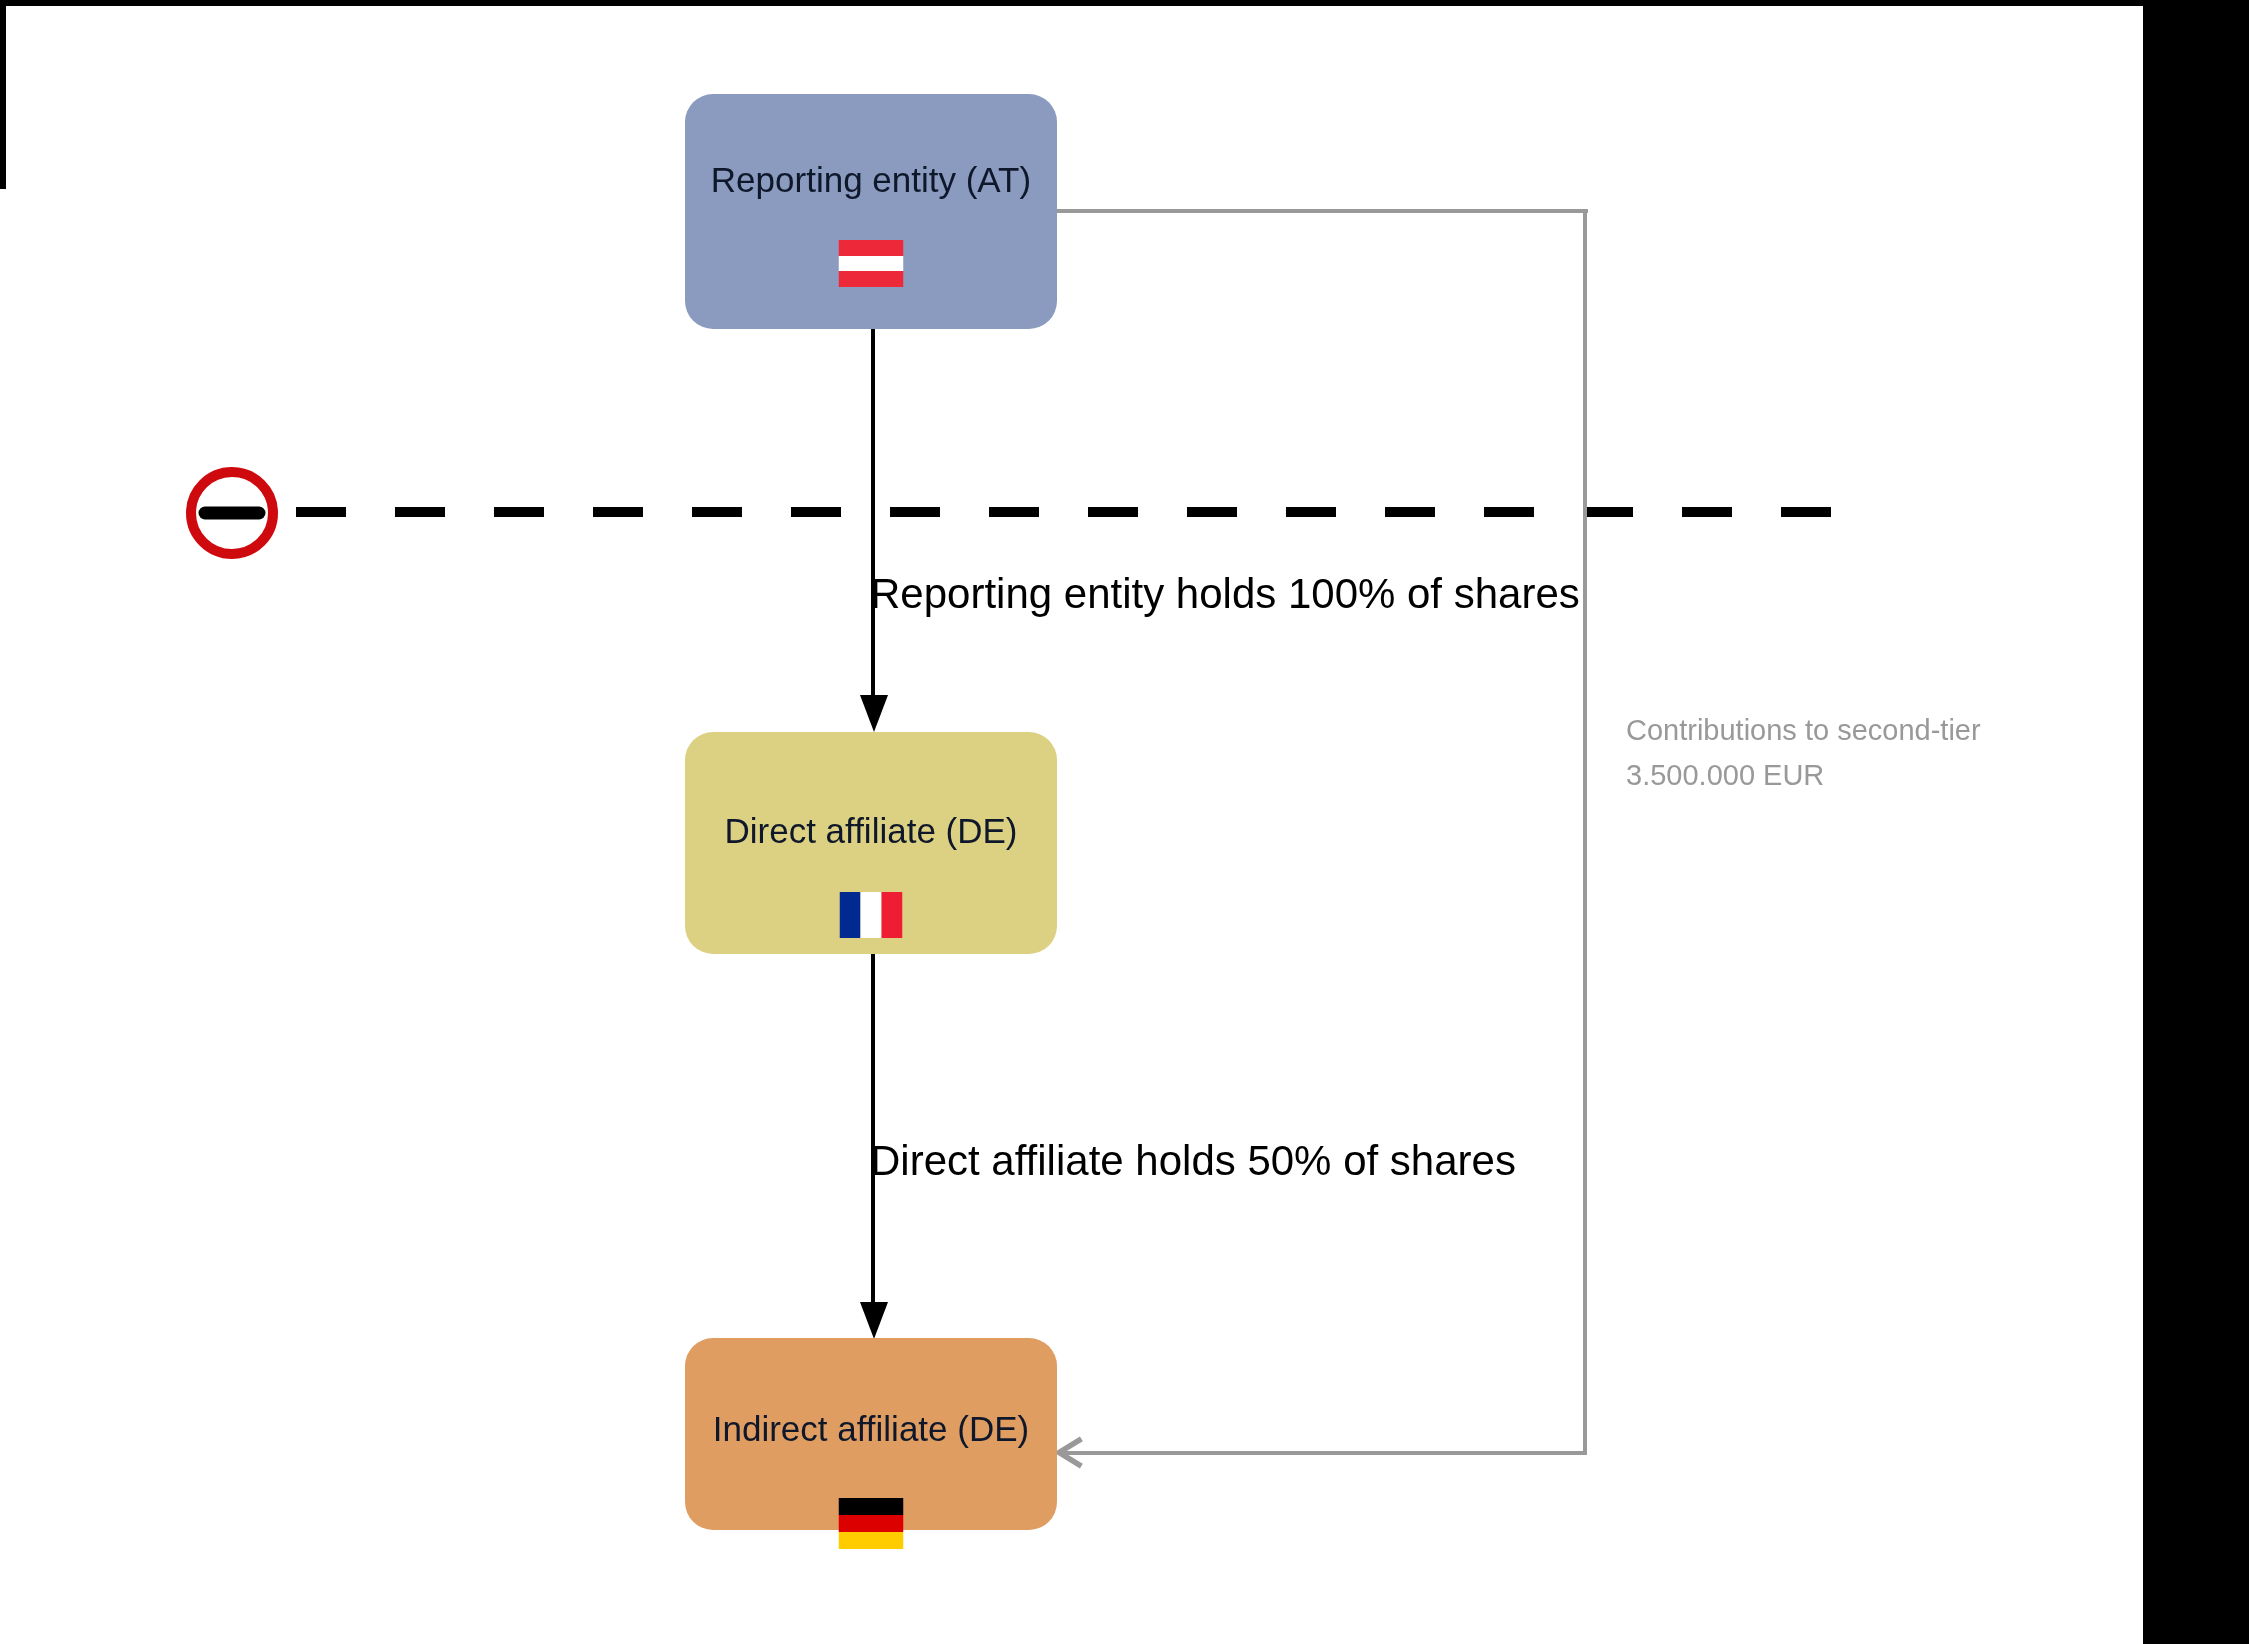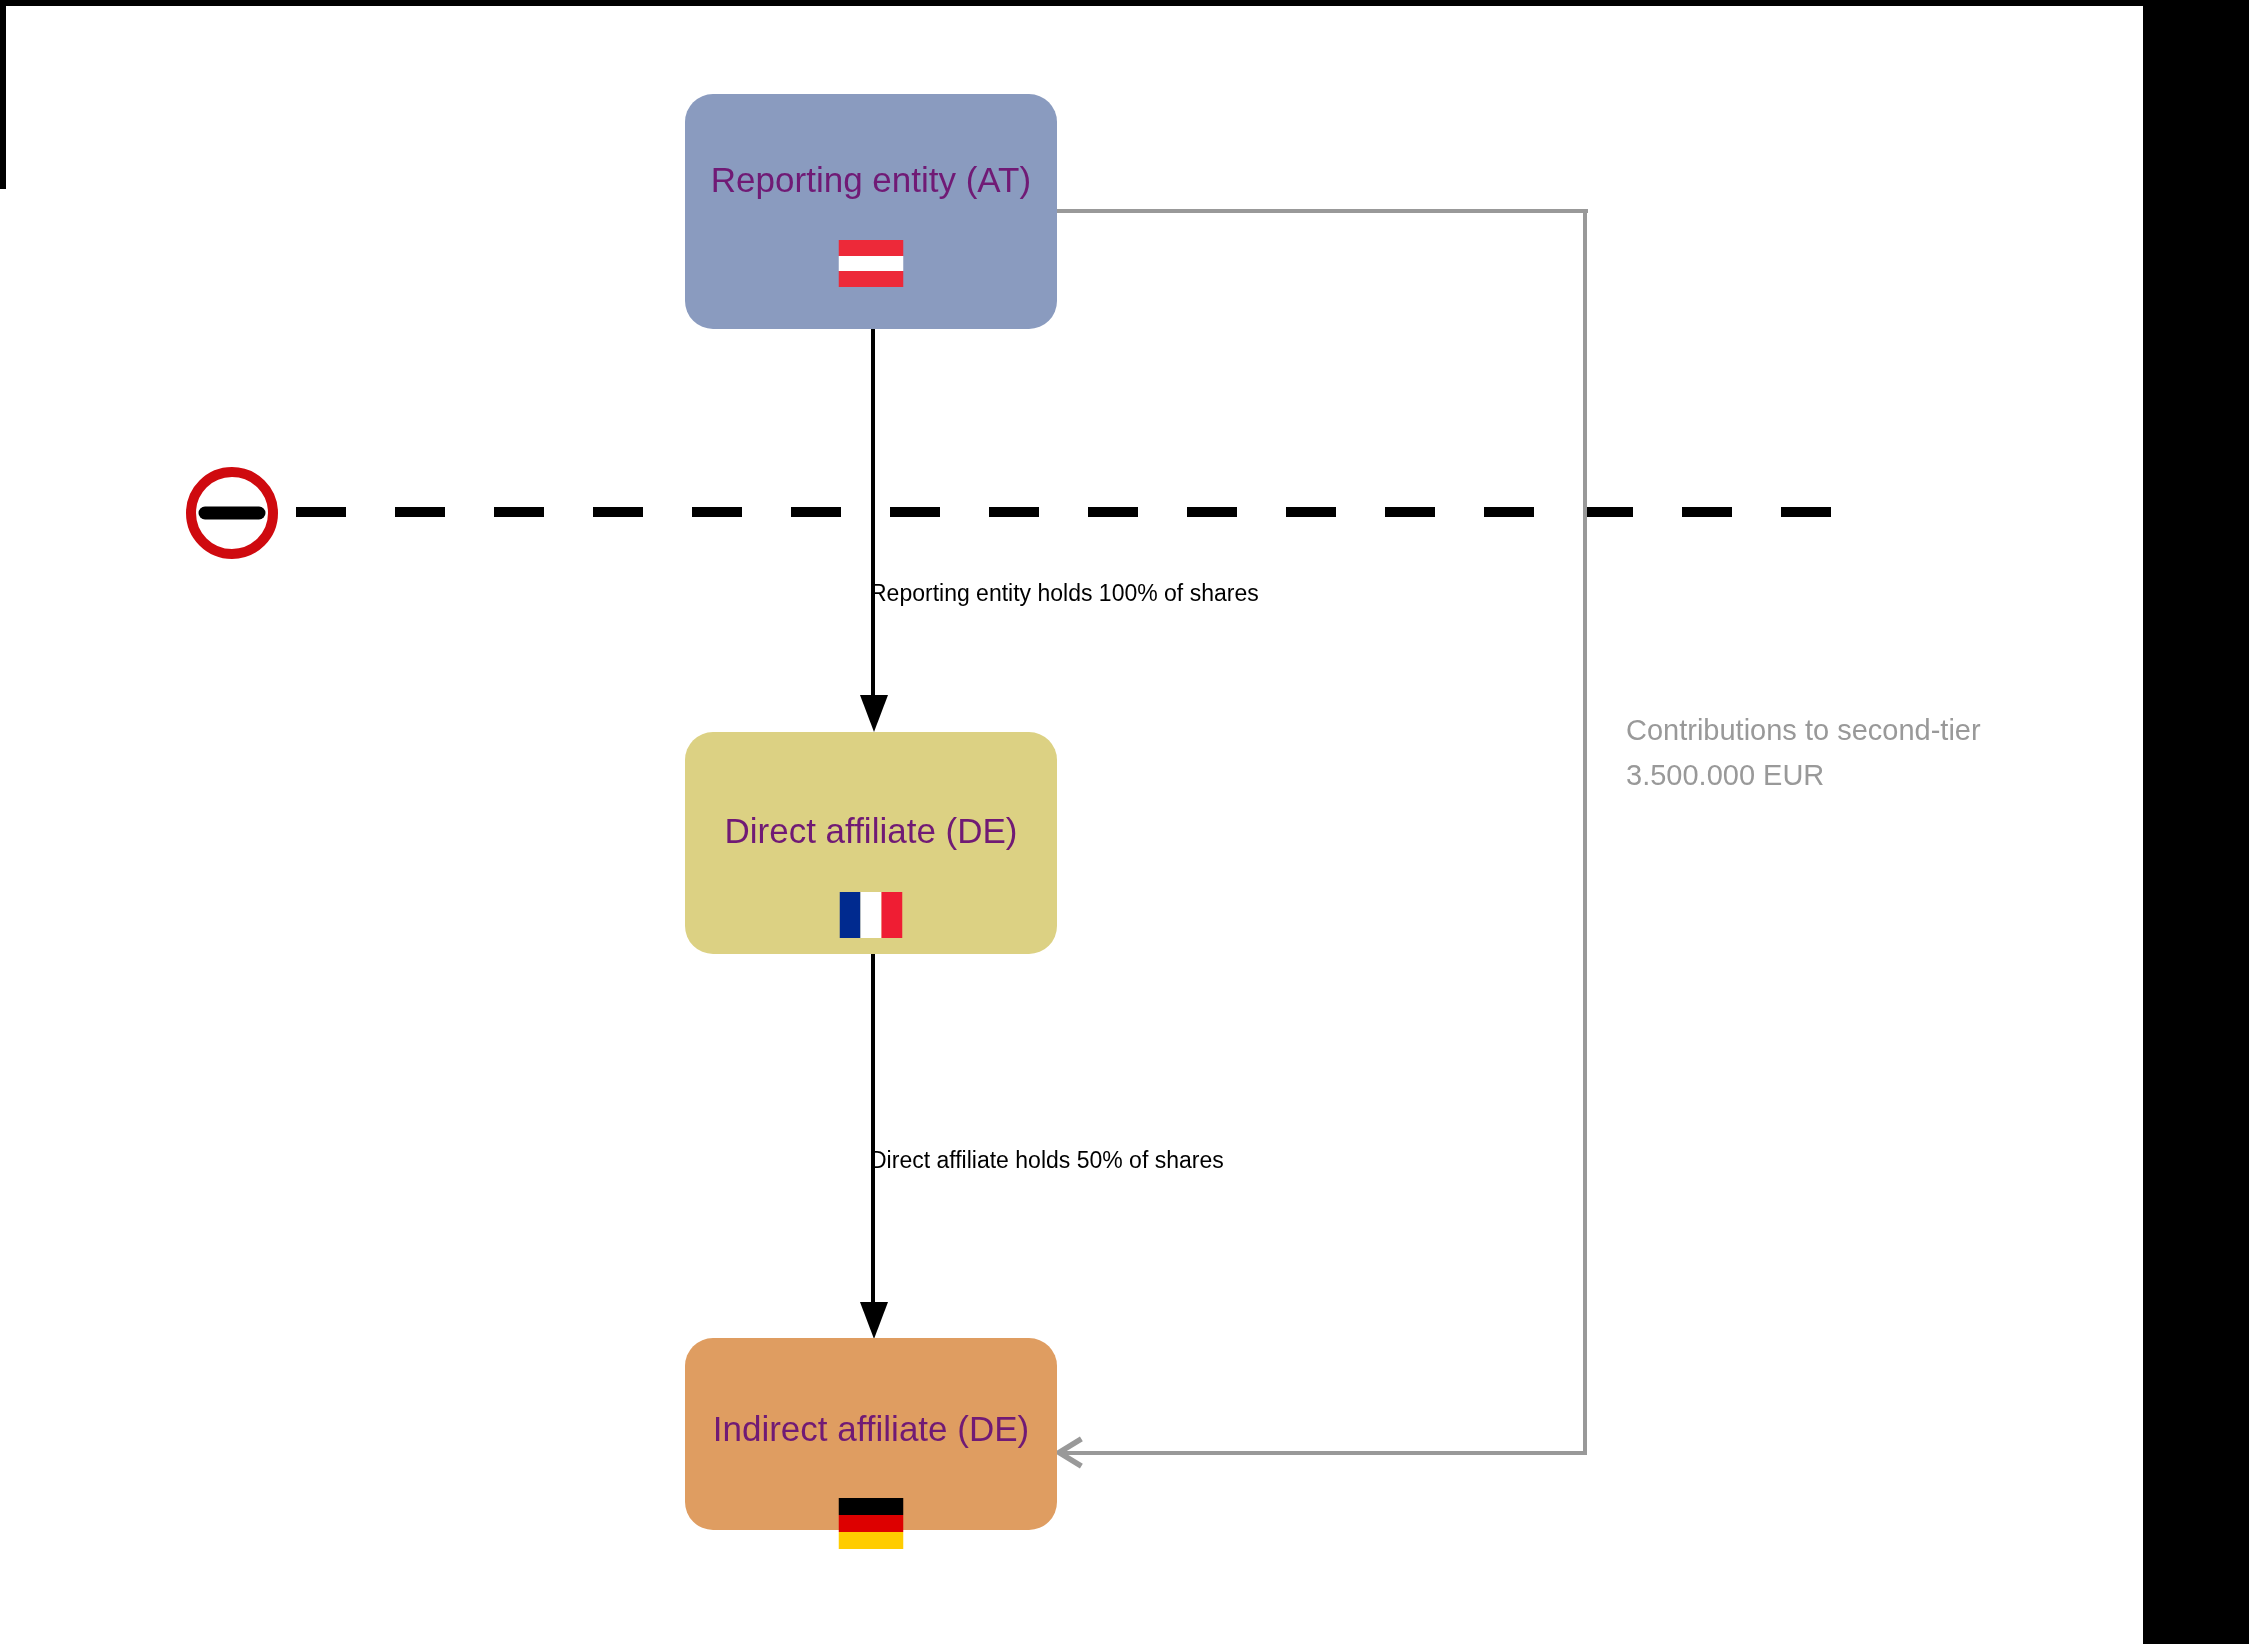--- a/index.html
+++ b/index.html
@@ -15,21 +15,21 @@
   .frame-left{position:absolute;left:0;top:0;width:5.6px;height:189px;background:#000;}
   .frame-right{position:absolute;left:2143px;top:0;width:107px;height:1645px;background:#000;}
 
   
   .node{position:absolute;width:372px;border-radius:28px;}
   .node-reporting{left:685px;top:94px;height:235px;background:#8a9bbf;}
   .node-direct{left:685px;top:732px;height:222px;background:#dcd183;}
   .node-indirect{left:685px;top:1338px;height:192px;background:#df9d61;}
   .node-label{
     position:absolute;left:0;width:100%;
-    text-align:center;color:#701a75;
+    text-align:center;color:#0f172a;
     font-size:35px;line-height:41px;white-space:nowrap;
   }
   .node-reporting .node-label{top:65px;}
   .node-direct .node-label{top:78px;}
   .node-indirect .node-label{top:70px;}
 
   
   .flag{position:absolute;left:50%;transform:translateX(-50%);display:flex;overflow:hidden;}
   .flag-horizontal{flex-direction:column;}
   .flag-vertical{flex-direction:row;}
@@ -54,21 +54,21 @@
     position:absolute;width:0;height:0;
     border-left:14.3px solid transparent;
     border-right:14.3px solid transparent;
     border-top:37px solid #000;
   }
   .head-1{left:860px;top:695px;}
   .head-2{left:860px;top:1302px;}
 
   .edge-label{
     position:absolute;color:#000;
-    font-size:23px;line-height:47px;white-space:nowrap;
+    font-size:42px;line-height:47px;white-space:nowrap;
   }
   .edge-label-1{left:870px;top:570px;}
   .edge-label-2{left:870px;top:1137px;}
 
   
   .dashed-line{
     position:absolute;left:296px;top:507px;width:1539px;height:10px;
     background:repeating-linear-gradient(to right,#000 0 50px,transparent 50px 99px);
   }
   .prohibition{

